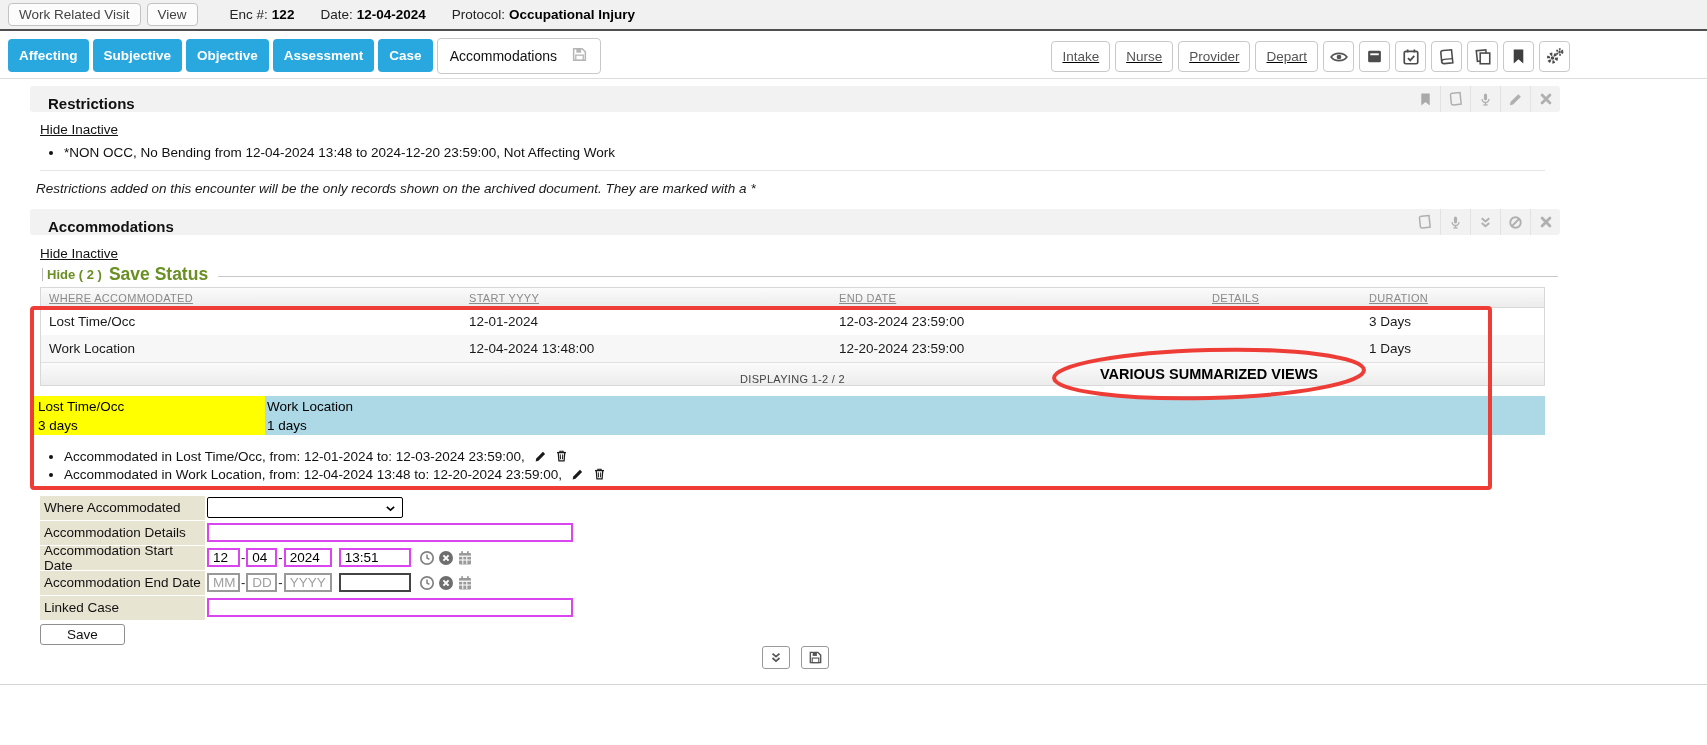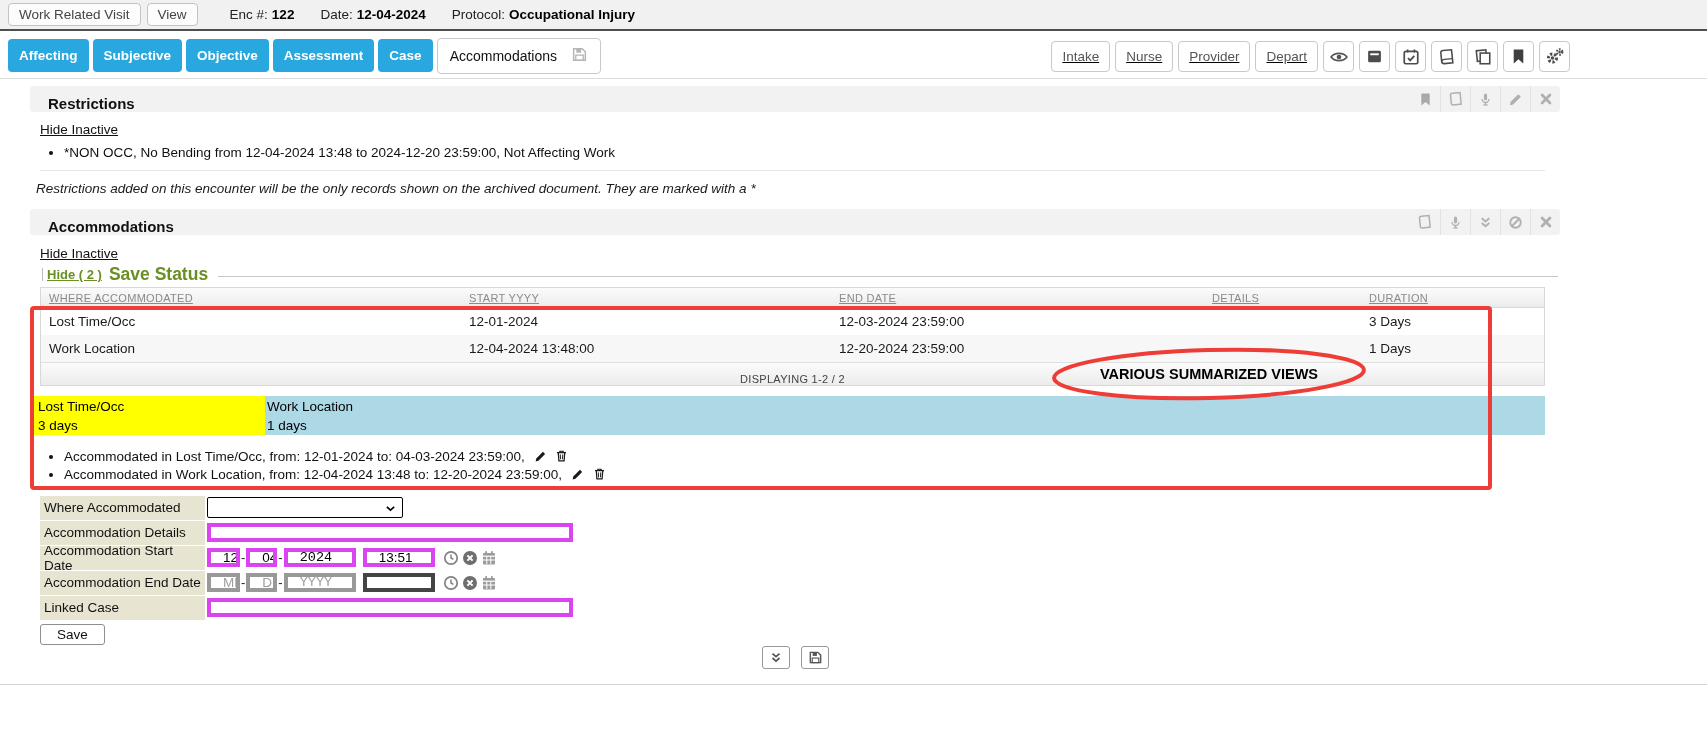--- a/index.html
+++ b/index.html
@@ -40,21 +40,21 @@
 
   .restr-list, .sum-list { position:absolute; left:64px; list-style:disc; }
   .restr-list li, .sum-list li { font-size:13.5px; color:#111; }
 
   .divider { position:absolute; left:40px; width:1505px; border-top:1px solid #e5e5e5; }
   .note { position:absolute; left:36px; font-size:13.5px; font-style:italic; color:#1a1a1a; }
 
   
   .ws-legend { position:absolute; left:42px; top:264px; width:1516px; display:flex; align-items:center; }
   .ws-legend .tick { width:1px; height:13px; background:#bbb; margin-right:4px; }
-  .ws-hide { color:#6a9023; font-weight:bold; font-size:13px; text-decoration:underline; cursor:pointer; }
+  .ws-hide { color:#6a9023; font-weight:bold; font-size:13px; cursor:pointer; }
   .ws-title { color:#6a9023; font-weight:bold; font-size:17.5px; margin-left:7px; }
   .ws-line { flex:1; border-top:1px solid #c8c8c8; margin-left:10px; margin-top:4px; }
 
   
   .ws-table { position:absolute; left:40px; top:287px; width:1505px; border:1px solid #d8d8d8; font-size:13.5px; }
   .t-row { display:grid; grid-template-columns:420px 370px 373px 157px 1fr; align-items:center; }
   .t-head { height:20px; background:linear-gradient(#fbfbfb,#ececec); border-bottom:1px solid #d8d8d8; }
   .t-head span { font-size:11px; color:#8a8a8a; text-decoration:underline; letter-spacing:.3px; padding-left:8px; cursor:pointer; }
   .t-data { height:27px; }
   .t-data > div { padding-left:8px; color:#1a1a1a; }
@@ -81,30 +81,30 @@
   
   .form { position:absolute; left:40px; top:495px; }
   .f-row { display:flex; align-items:center; height:25px; }
   .f-label { width:165px; height:24px; background:#e8e4d2; font-size:13.5px; color:#111;
              display:flex; align-items:center; padding-left:4px; }
   .f-ctrl { margin-left:2px; display:flex; align-items:center; }
   .sel-wrap { position:relative; }
   select.where-sel { appearance:none; -webkit-appearance:none; width:196px; height:21px;
                      border:1px solid #000; border-radius:2px; background:#fff; font-size:13px; padding-left:4px; }
   .sel-chev { position:absolute; right:6px; top:4px; pointer-events:none; }
-  input.txt { height:19px; border:4px solid #d946ef; font-size:13.5px; padding-left:12px; font-family:"Liberation Sans",sans-serif; }
+  input.txt { height:19px; border:2px solid #d946ef; font-size:13.5px; padding-left:4px; font-family:"Liberation Sans",sans-serif; }
   input.wide { width:366px; }
-  input.d-mm { width:33px; } input.d-dd { width:31px; } input.d-yy { width:72px;font-family:Liberation Mono, monospace; } input.d-tm { width:72px; margin-left:7px; }
+  input.d-mm { width:33px; } input.d-dd { width:31px; } input.d-yy { width:48px; } input.d-tm { width:72px; margin-left:7px; }
   .dash { font-size:13px; color:#222; margin:0 1px; }
   input.ghost { border-color:#999; color:#999; }
   input.ghost::placeholder { color:#a0a0a0; }
   input.tm-end { border-color:#444; }
   .date-ic { margin-left:3px; cursor:pointer; display:flex; align-items:center; }
   .save-btn { margin-top:4px; background:#fff; border:1px solid #8f8f8f; border-radius:3px;
-              padding:2px 16px; font-size:13.5px; color:#111; cursor:pointer; }
+              padding:2px 26px; font-size:13.5px; color:#111; cursor:pointer; }
 
   
   .bottom-btns { position:absolute; left:762px; top:646px; display:flex; gap:11px; }
   .bottom-btns button { width:28px; height:23px; background:#fff; border:1px solid #999; border-radius:3px;
                         display:flex; align-items:center; justify-content:center; cursor:pointer; }
   .bottom-line { position:absolute; left:0; top:684px; width:1707px; border-top:1px solid #d5d5d5; }
 </style>
 </head>
 <body>
 
@@ -313,21 +313,21 @@
       <div>3 days</div>
     </div>
     <div class="bar-blue">
       <div>Work Location</div>
       <div>1 days</div>
     </div>
   </div>
 
   <ul class="sum-list" style="top:449px;">
     <li>
-      <span>Accommodated in Lost Time/Occ, from: 12-01-2024 to: 04-03-2024 23:59:00,</span>
+      <span>Accommodated in Lost Time/Occ, from: 12-01-2024 to: 12-03-2024 23:59:00,</span>
       <span class="li-ic"><svg width="13" height="13" viewBox="0 0 16 16">
             <path d="M11 2.3l2.7 2.7-8.2 8.2-3.5.8.8-3.5z" fill="#1a1a1a"></path>
           </svg></span>
       <span class="li-ic"><svg width="13" height="14" viewBox="0 0 16 16">
             <line x1="2.5" y1="3.8" x2="13.5" y2="3.8" stroke="#1a1a1a" stroke-width="1.6"></line>
             <path d="M6 3.8V2.2h4v1.6" fill="none" stroke="#1a1a1a" stroke-width="1.4"></path>
             <path d="M4 3.8l.8 10.2h6.4L12 3.8" fill="none" stroke="#1a1a1a" stroke-width="1.5"></path>
             <line x1="6.5" y1="6" x2="6.8" y2="12" stroke="#1a1a1a" stroke-width="1.2"></line>
             <line x1="9.5" y1="6" x2="9.2" y2="12" stroke="#1a1a1a" stroke-width="1.2"></line>
           </svg></span>

